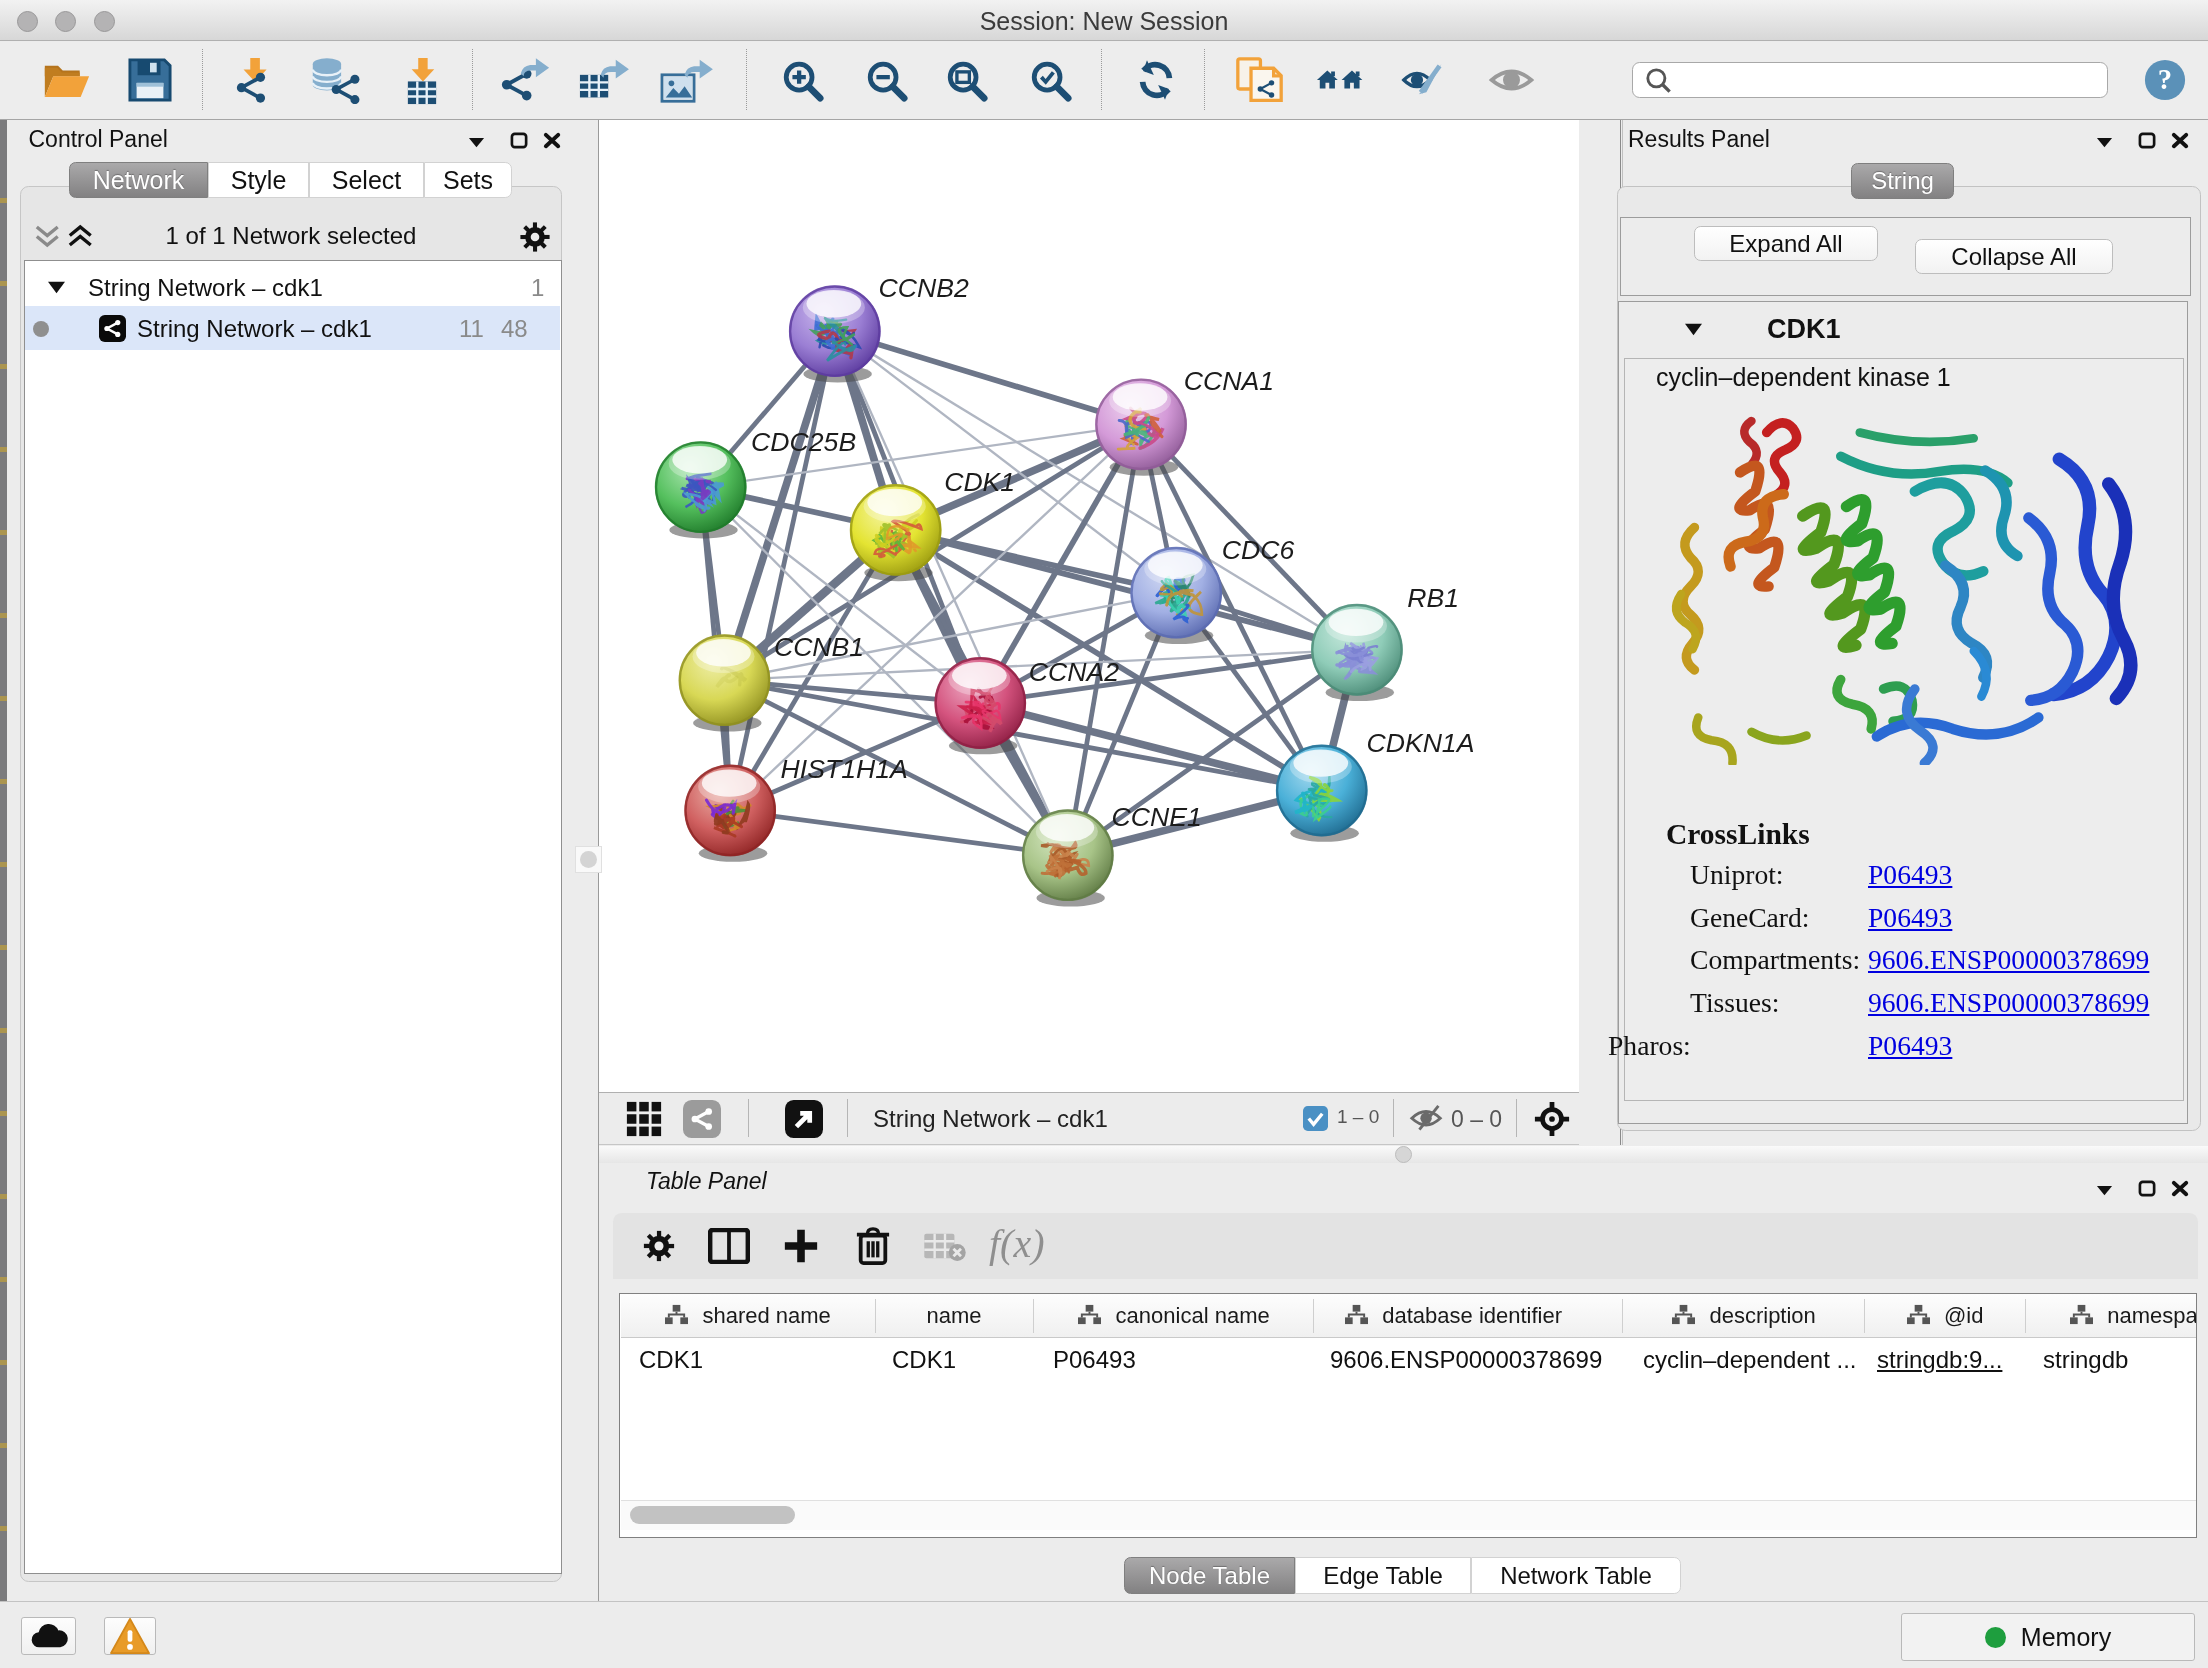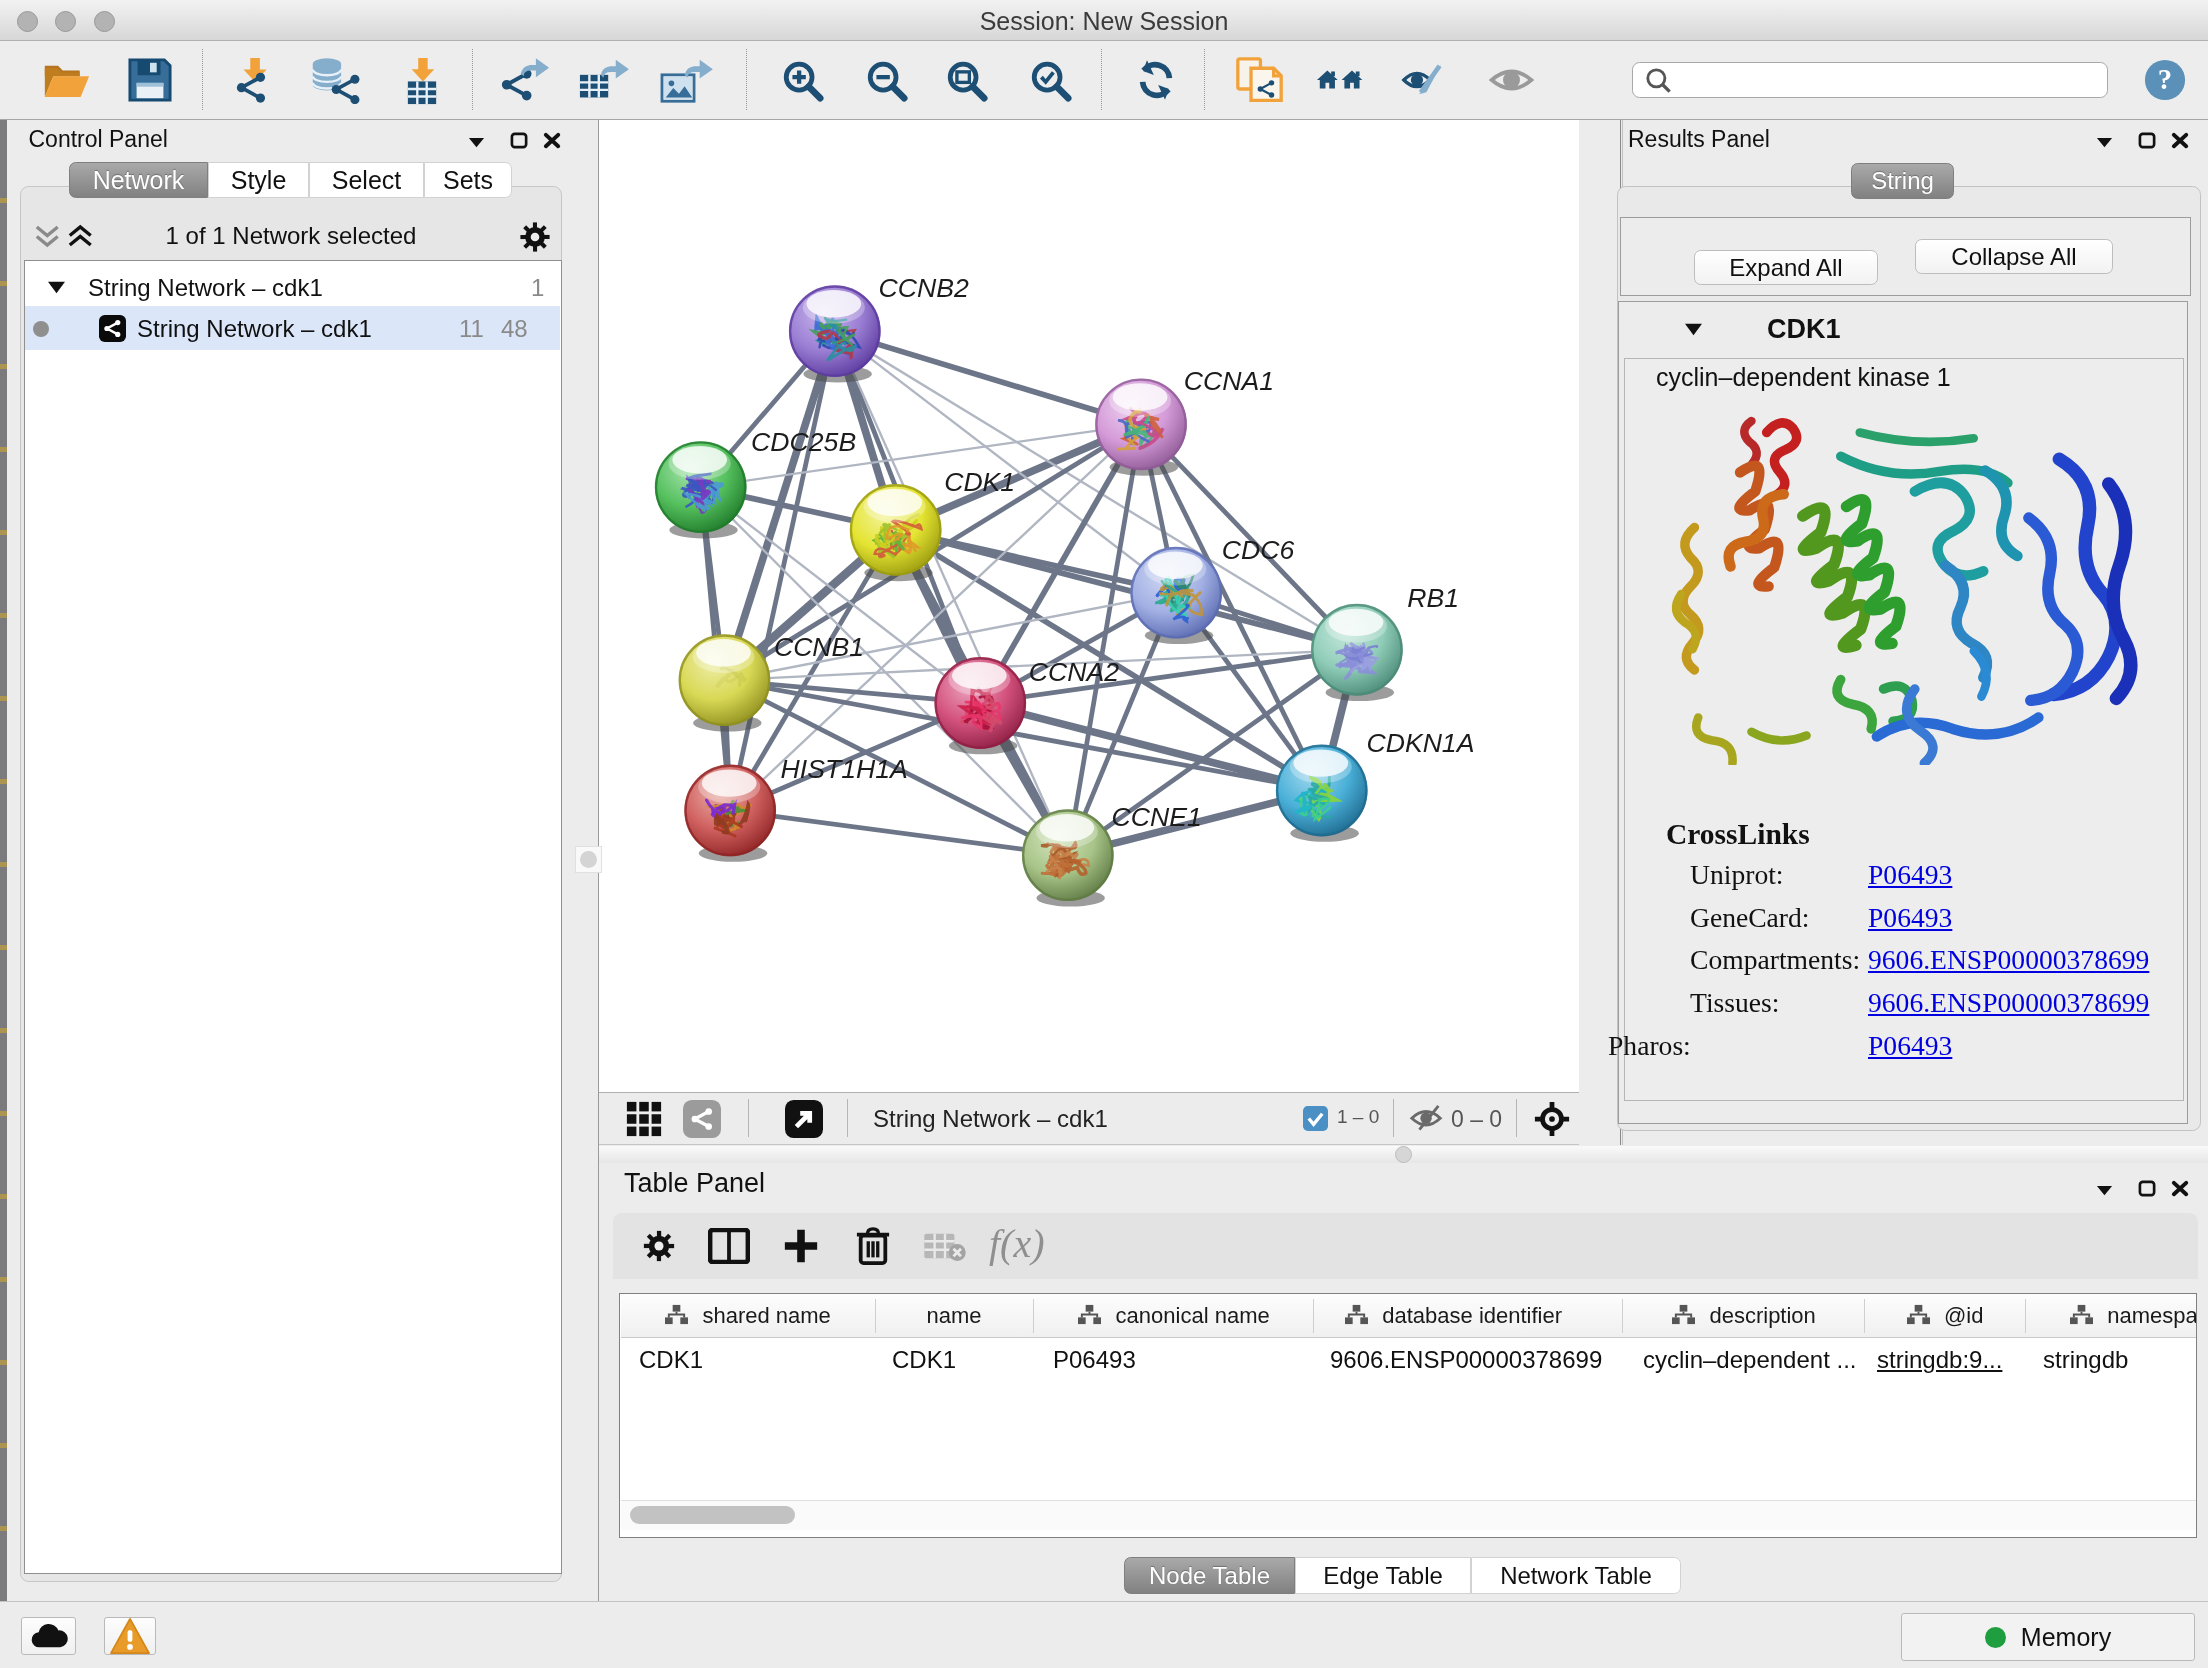--- a/index.html
+++ b/index.html
@@ -715,21 +715,21 @@
     </svg></div>
 <div style="position:absolute;left:2138px;top:132px;"><svg width="19" height="18" viewBox="0 0 20 19">
       <rect x="2" y="2" width="15" height="14" rx="3" fill="none" stroke="#111" stroke-width="2.8"></rect>
     </svg></div>
 <div style="position:absolute;left:2171px;top:132px;"><svg width="19" height="18" viewBox="0 0 20 19">
       <path d="M3 3 L16 15 M16 3 L3 15" stroke="#111" stroke-width="4.2" stroke-linecap="round"></path>
     </svg></div>
 <div class="tab tabsel" style="left:1851px;top:163px;width:103px;height:36px;border-radius:6.7px;font-size:24px;">String</div>
 <div class="abs" style="left:1617px;top:186px;width:584px;height:945px;background:#e9e9e9;border:1px solid #c2c2c2;border-radius:8.6px;"></div>
 <div class="abs" style="left:1620px;top:217px;width:571px;height:79px;background:#ececec;border:1px solid #9c9c9c;"></div>
-<div class="btn" style="left:1694px;top:250px;width:184px;height:35px;">Expand All</div>
+<div class="btn" style="left:1694px;top:226px;width:184px;height:35px;">Expand All</div>
 <div class="btn" style="left:1915px;top:239px;width:198px;height:35px;">Collapse All</div>
 <div class="abs" style="left:1618px;top:301px;width:570px;height:823px;background:#ececec;border:1px solid #9c9c9c;"></div>
 <div class="abs" style="left:1683px;top:321px;"><svg width="21" height="17" viewBox="0 0 22 18">
       <path d="M2 3 h18 l-9 12 z" fill="#111"></path>
     </svg></div>
 <div class="abs" style="left:1767px;top:314px;font-size:27px;font-weight:bold;color:#111;">CDK1</div>
 <div class="abs" style="left:1624px;top:358px;width:560px;height:743px;background:#ededed;border:1px solid #b5b5b5;"></div>
 <div class="abs" style="left:1656px;top:363px;font-size:25px;color:#111;">cyclin–dependent kinase 1</div>
 <div class="abs" style="left:1660px;top:404px;"><svg width="504" height="361" viewBox="0 0 530 380" stroke-linecap="round" stroke-linejoin="round" fill="none">
       <path d="M112 30 q16 -18 28 -4 q10 14 -8 22 q-20 8 -6 24 q12 14 -4 24" stroke="#c42020" stroke-width="10"></path>
@@ -761,21 +761,21 @@
 <div class="abs" style="left:1868px;top:859px;font-family:'Liberation Serif',serif;font-size:27.6px;color:#0000e0;text-decoration:underline;">P06493</div>
 <div class="abs" style="left:1690px;top:902px;font-family:'Liberation Serif',serif;font-size:27.6px;color:#111;">GeneCard:</div>
 <div class="abs" style="left:1868px;top:902px;font-family:'Liberation Serif',serif;font-size:27.6px;color:#0000e0;text-decoration:underline;">P06493</div>
 <div class="abs" style="left:1690px;top:944px;font-family:'Liberation Serif',serif;font-size:27.6px;color:#111;">Compartments:</div>
 <div class="abs" style="left:1868px;top:944px;font-family:'Liberation Serif',serif;font-size:27.6px;color:#0000e0;text-decoration:underline;">9606.ENSP00000378699</div>
 <div class="abs" style="left:1690px;top:987px;font-family:'Liberation Serif',serif;font-size:27.6px;color:#111;">Tissues:</div>
 <div class="abs" style="left:1868px;top:987px;font-family:'Liberation Serif',serif;font-size:27.6px;color:#0000e0;text-decoration:underline;">9606.ENSP00000378699</div>
 <div class="abs" style="left:1608px;top:1030px;font-family:'Liberation Serif',serif;font-size:27.6px;color:#111;">Pharos:</div>
 <div class="abs" style="left:1868px;top:1030px;font-family:'Liberation Serif',serif;font-size:27.6px;color:#0000e0;text-decoration:underline;">P06493</div>
 <div class="abs" style="left:599px;top:1163px;width:1609px;height:438px;background:#ececec;"></div>
-<div class="abs" style="left:624px;top:1168px;font-size:27px;color:#111;">Table Panel</div>
+<div class="abs" style="left:646px;top:1168px;font-size:23px;color:#111;font-style:italic;">Table Panel</div>
 <div style="position:absolute;left:2096px;top:1183px;width:15px;height:11.4px;">
 <svg width="17" height="13.3" viewBox="0 0 18 14">
       <path d="M1 2 h16 l-8 10 z" fill="#111"></path>
     </svg></div>
 <div style="position:absolute;left:2138px;top:1180px;"><svg width="19" height="18" viewBox="0 0 20 19">
       <rect x="2" y="2" width="15" height="14" rx="3" fill="none" stroke="#111" stroke-width="2.8"></rect>
     </svg></div>
 <div style="position:absolute;left:2171px;top:1180px;"><svg width="19" height="18" viewBox="0 0 20 19">
       <path d="M3 3 L16 15 M16 3 L3 15" stroke="#111" stroke-width="4.2" stroke-linecap="round"></path>
     </svg></div>

